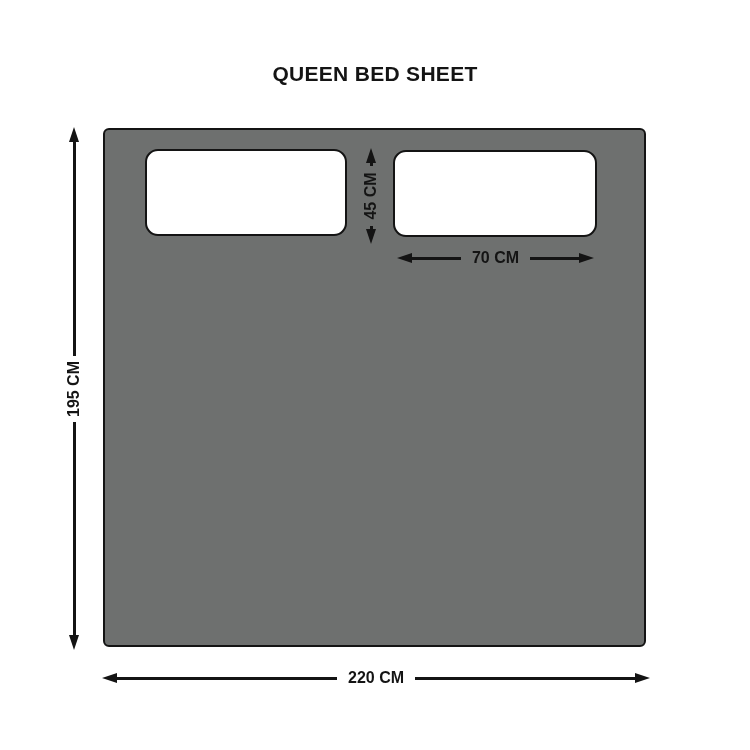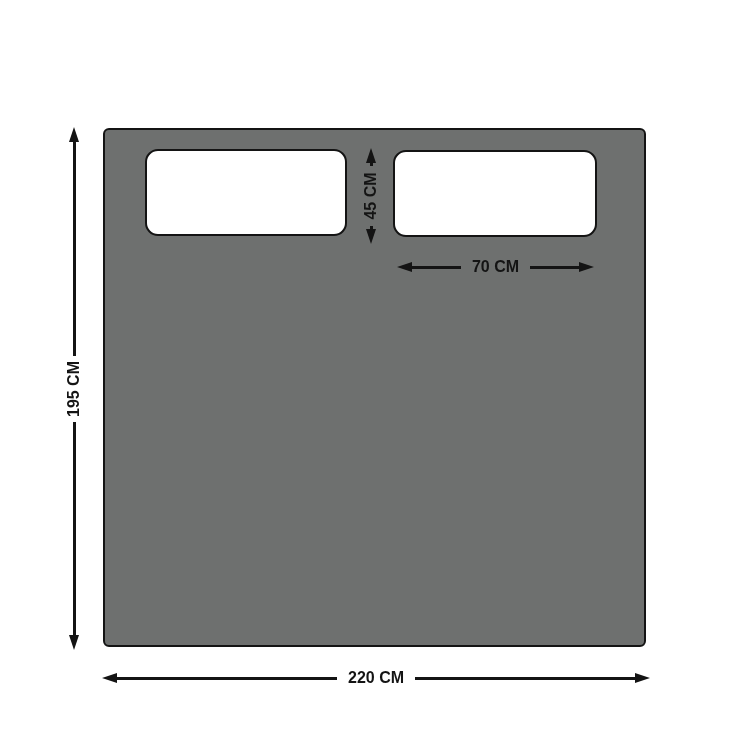--- a/index.html
+++ b/index.html
@@ -92,27 +92,28 @@
     flex: none;
     margin: 0 11px;
     white-space: nowrap;
     font-size: 16px;
     font-weight: 700;
     color: var(--text, #141414);
   }
   .dim-sheet-height  { left: 64px;  top: 127px; height: 523px; }
   .dim-sheet-width   { left: 102px; top: 668px; width: 548px; }
   .dim-pillow-height { left: 361px; top: 148px; height: 96px; }
-  .dim-pillow-width  { left: 397px; top: 248px; width: 197px; margin-top: 9px; }
+  .dim-pillow-width  { left: 397px; top: 248px; width: 197px; }
 </style>
 </head>
 <body>
 
 <div class="canvas">
 
+  <div class="title">QUEEN BED SHEET</div>
 
   <div class="sheet">
     <div class="pillow pillow-left"></div>
     <div class="pillow pillow-right"></div>
   </div>
 
   <div class="dim-v dim-sheet-height">
     <span class="ah ah-up"></span>
     <span class="vline"></span>
     <span class="vlabel-box h-lg">

